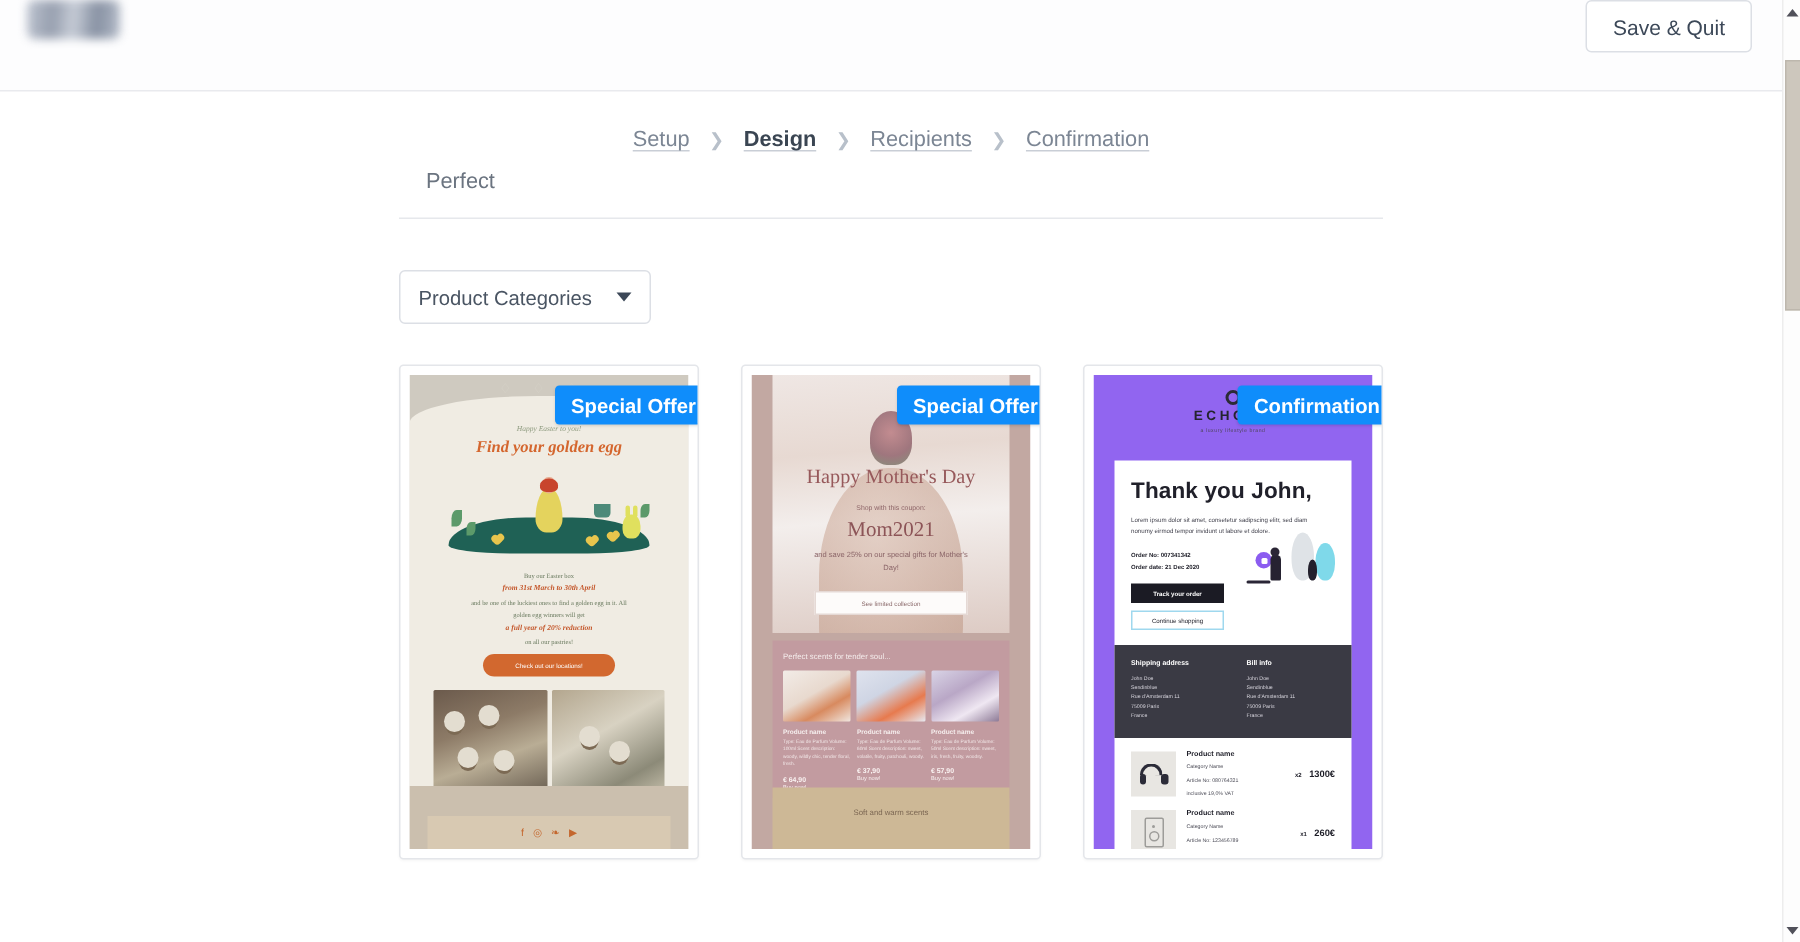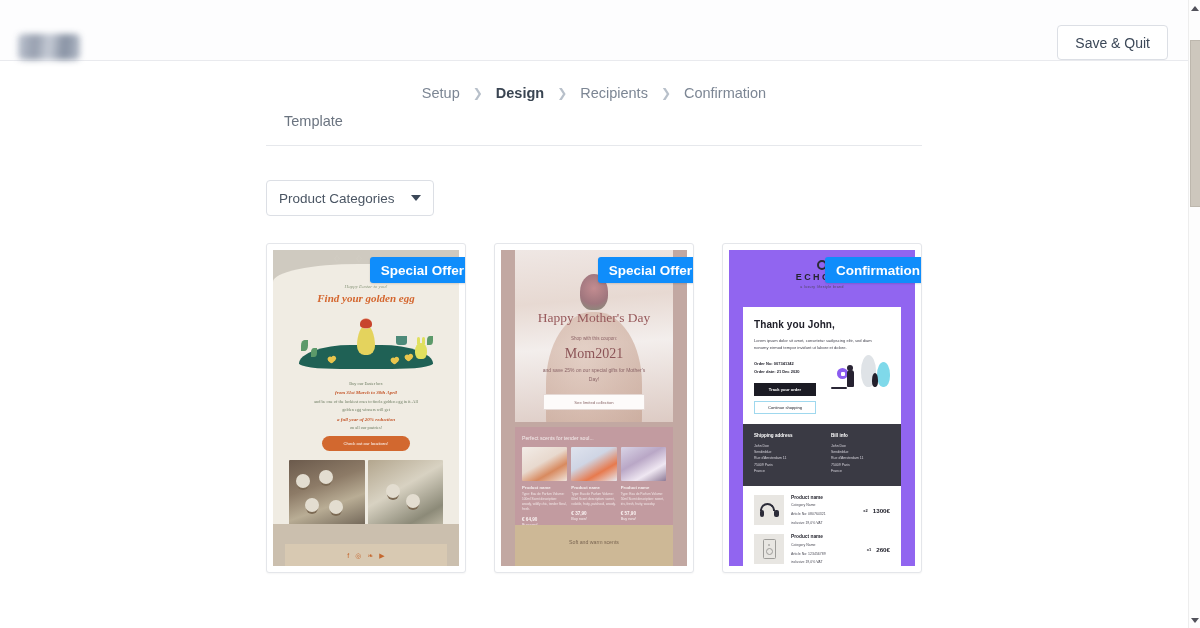--- a/index.html
+++ b/index.html
@@ -18,21 +18,21 @@
     background: #ffffff;
     overflow: hidden;
   }
 
   
   .topbar {
     position: absolute; top: 0; left: 0;
     width: 1188px; height: 61px;
     background: #fdfdfe;
     border-bottom: 1px solid #e9eaee;
-    display: flex; align-items: flex-end;
+    display: flex; align-items: flex-start;
     padding: 0 20px 0 18px;
   }
   .logo {
     width: 62px; height: 26px;
     border-radius: 5px;
     background: linear-gradient(95deg,#b9c0cd 0%,#8e97a8 28%,#c3c9d4 50%,#7d889b 74%,#aeb6c4 100%);
     filter: blur(3.2px);
     opacity: .92;
     margin-left: 0;
   }
@@ -63,20 +63,21 @@
 
   
   .breadcrumb {
     position: absolute; top: 85px; left: 0; width: 1188px;
     display: flex; align-items: center; justify-content: center;
     font-size: 14.5px;
     gap: 0px;
   }
   .crumb {
     color: #7c8694;
+    text-decoration: underline;
     text-decoration-color: #c9ced6;
     text-underline-offset: 3px;
     cursor: pointer;
     padding: 0 2px;
     text-align: center;
   }
   .crumb.active { color: #3a4552; font-weight: bold; }
   .crumb-sep {
     color: #b8c0ca; font-size: 12px;
     padding: 0 11px;
@@ -335,21 +336,21 @@
   .t2-foot-t { text-align: center; font-size: 5.2px; color: #7b6652; }
 
   
   .t3 { width: 100%; height: 100%; background: #9165f0; position: relative; }
   .t3-head { position: absolute; top: 10px; width: 100%; text-align: center; }
   .t3-logo-mark { width: 10px; height: 10px; border-radius: 50%; border: 2px solid #2b2b35; margin: 0 auto 2px auto; }
   .t3-logo { font-size: 9px; font-weight: bold; letter-spacing: 2.4px; color: #24242e; }
   .t3-tag { font-size: 3.4px; color: #4d4459; margin-top: 3px; letter-spacing: .4px; }
   .t3-sheet { position: absolute; top: 57px; left: 14px; right: 14px; bottom: 0; background: #ffffff; }
   .t3-pad { padding: 12px 11px 0 11px; position: relative; }
-  .t3-h1 { font-size: 10px; color: #20202a; font-weight: bold; letter-spacing: .1px; }
+  .t3-h1 { font-size: 15px; color: #20202a; font-weight: bold; letter-spacing: .1px; }
   .t3-p { font-size: 4.1px; line-height: 1.75; color: #44444f; margin-top: 7px; width: 88%; }
   .t3-meta { font-size: 4px; font-weight: bold; color: #23232d; margin-top: 9px; line-height: 1.9; }
   .t3-btn-dark {
     margin-top: 7px; width: 62px; height: 13px;
     background: #1b1b24; color: #ffffff;
     font-size: 4.1px; font-weight: bold;
     display: flex; align-items: center; justify-content: center;
   }
   .t3-btn-out {
     margin-top: 5px; width: 62px; height: 13px;
@@ -430,21 +431,21 @@
     <span class="crumb">Setup</span>
     <span class="crumb-sep">❯</span>
     <span class="crumb active">Design</span>
     <span class="crumb-sep">❯</span>
     <span class="crumb">Recipients</span>
     <span class="crumb-sep">❯</span>
     <span class="crumb">Confirmation</span>
   </div>
 
   <div class="tabs">
-    <div class="tab">Template</div>
+    <div class="tab">Perfect</div>
   </div>
 
   <div class="controls">
     <div class="select-box">
       <span>Product Categories</span>
       <span class="caret"></span>
     </div>
   </div>
 
   <div class="cards">

